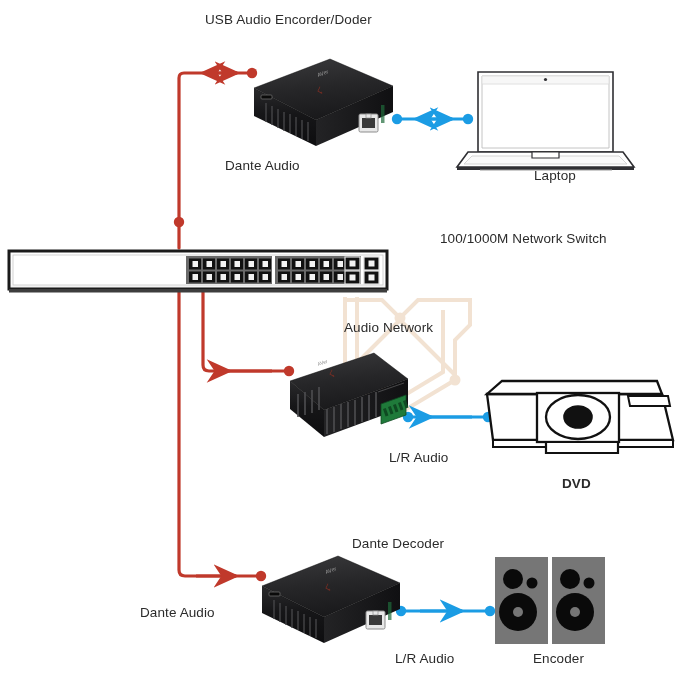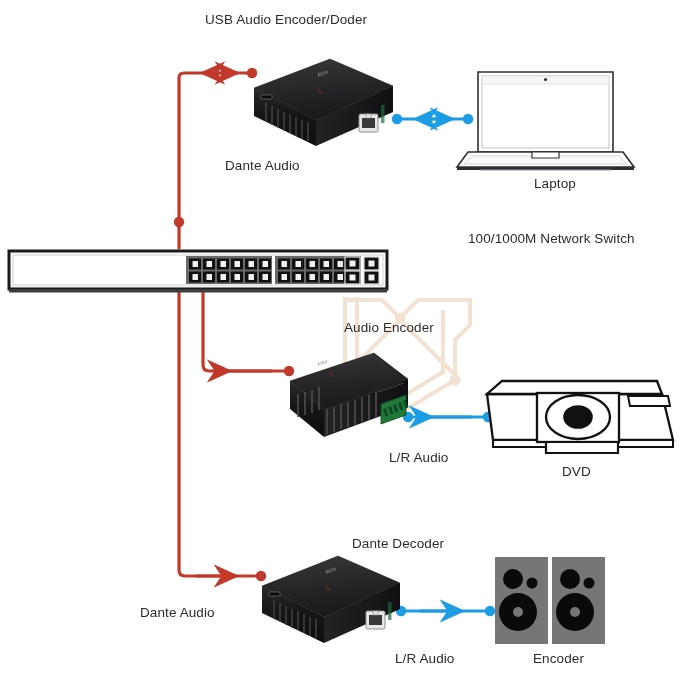--- a/index.html
+++ b/index.html
@@ -345,33 +345,33 @@
       <circle cx="518" cy="612" r="5" fill="#767676"></circle>
 
       <rect x="552" y="557" width="53" height="87" fill="#767676"></rect>
       <circle cx="570" cy="579" r="10" fill="#0a0a0a"></circle>
       <circle cx="589" cy="583" r="5.5" fill="#0a0a0a"></circle>
       <circle cx="575" cy="612" r="19" fill="#0a0a0a"></circle>
       <circle cx="575" cy="612" r="5" fill="#767676"></circle>
     </g>
   </svg>
 
-  <div class="label" style="left:205px; top:12px;">USB Audio Encoder/Doder</div>
+  <div class="label" style="left:205px; top:12px;">USB Audio Encorder/Doder</div>
 
   <div class="label" style="left:225px; top:158px;">Dante Audio</div>
 
-  <div class="label" style="left:534px; top:176px;">Laptop</div>
-
-  <div class="label" style="left:440px; top:231px;margin-left:28px;">100/1000M Network Switch</div>
-
-  <div class="label" style="left:344px; top:320px;">Audio Encoder</div>
+  <div class="label" style="left:534px; top:168px;">Laptop</div>
+
+  <div class="label" style="left:440px; top:231px;">100/1000M Network Switch</div>
+
+  <div class="label" style="left:344px; top:320px;">Audio Network</div>
 
   <div class="label" style="left:389px; top:450px;">L/R Audio</div>
 
-  <div class="label" style="left:562px; top:464px;">DVD</div>
+  <div class="label" style="left:562px; top:476px;font-weight:bold;">DVD</div>
 
   <div class="label" style="left:352px; top:536px;">Dante Decoder</div>
 
   <div class="label" style="left:140px; top:605px;">Dante Audio</div>
 
   <div class="label" style="left:395px; top:651px;">L/R Audio</div>
 
   <div class="label" style="left:533px; top:651px;">Encoder</div>
 
 </div>

